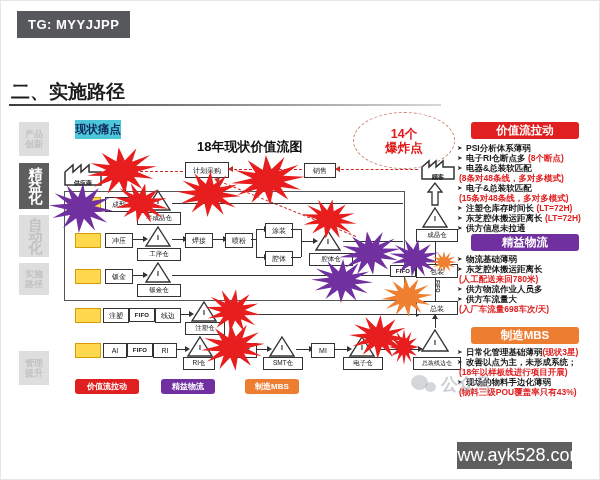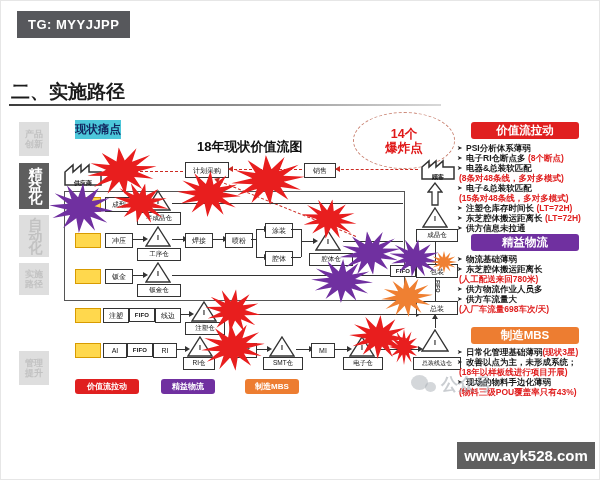--- a/index.html
+++ b/index.html
@@ -60,22 +60,22 @@
   .phead{position:absolute;left:470px;width:108px;height:17px;border-radius:3px;color:#fff;font-weight:800;
          font-size:11.5px;display:flex;align-items:center;justify-content:center;}
   .plist{position:absolute;left:456px;width:141px;font-size:8.5px;line-height:10px;color:#1a1a1a;font-weight:700;}
   .pitem{display:flex;}
   .pmark{flex:0 0 9px;font-size:6.5px;color:#222;}
   .note{color:#e02020;}
   .bnote{color:#e02020;padding-left:2px;}
   
   .wm-circle{position:absolute;border-radius:50%;background:#9fa6ad;opacity:.45;}
   .wm-text{position:absolute;color:#9fa6ad;opacity:.55;font-size:17px;font-weight:700;}
-  .site-bar{position:absolute;left:456px;top:441px;width:138px;height:27px;background:#5f5f5f;color:#fff;
-            font-weight:700;font-size:15px;display:flex;align-items:center;justify-content:center;}
+  .site-bar{position:absolute;left:456px;top:441px;width:115px;height:27px;background:#5f5f5f;color:#fff;
+            font-weight:400;font-size:18px;display:flex;align-items:center;justify-content:center;}
   .vfifo{position:absolute;font-size:5.5px;font-weight:700;color:#111;transform:rotate(90deg);transform-origin:left top;}
 </style>
 </head>
 <body>
 
 <div id="page">
 
   <div class="tg-badge">TG: MYYJJPP</div>
   <div class="slide-title">二、实施路径</div>
   <div class="title-line"></div>

